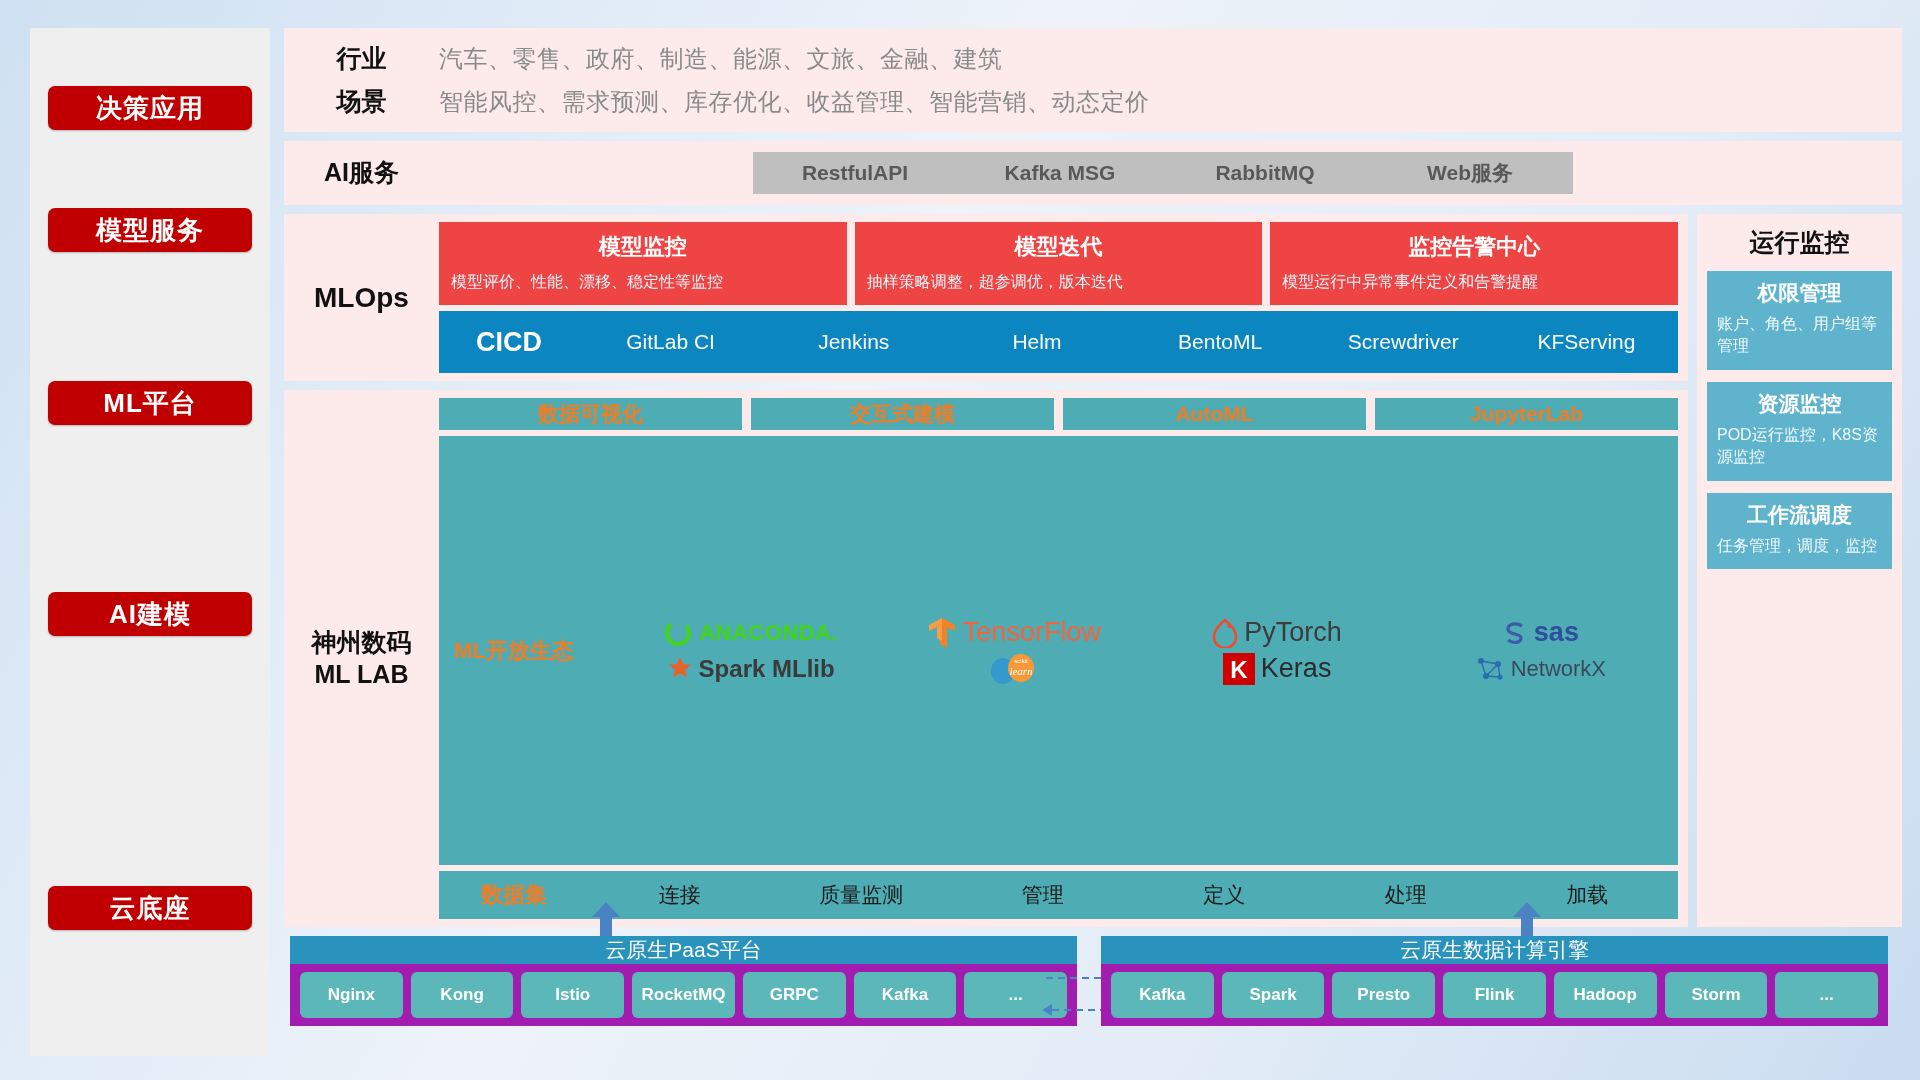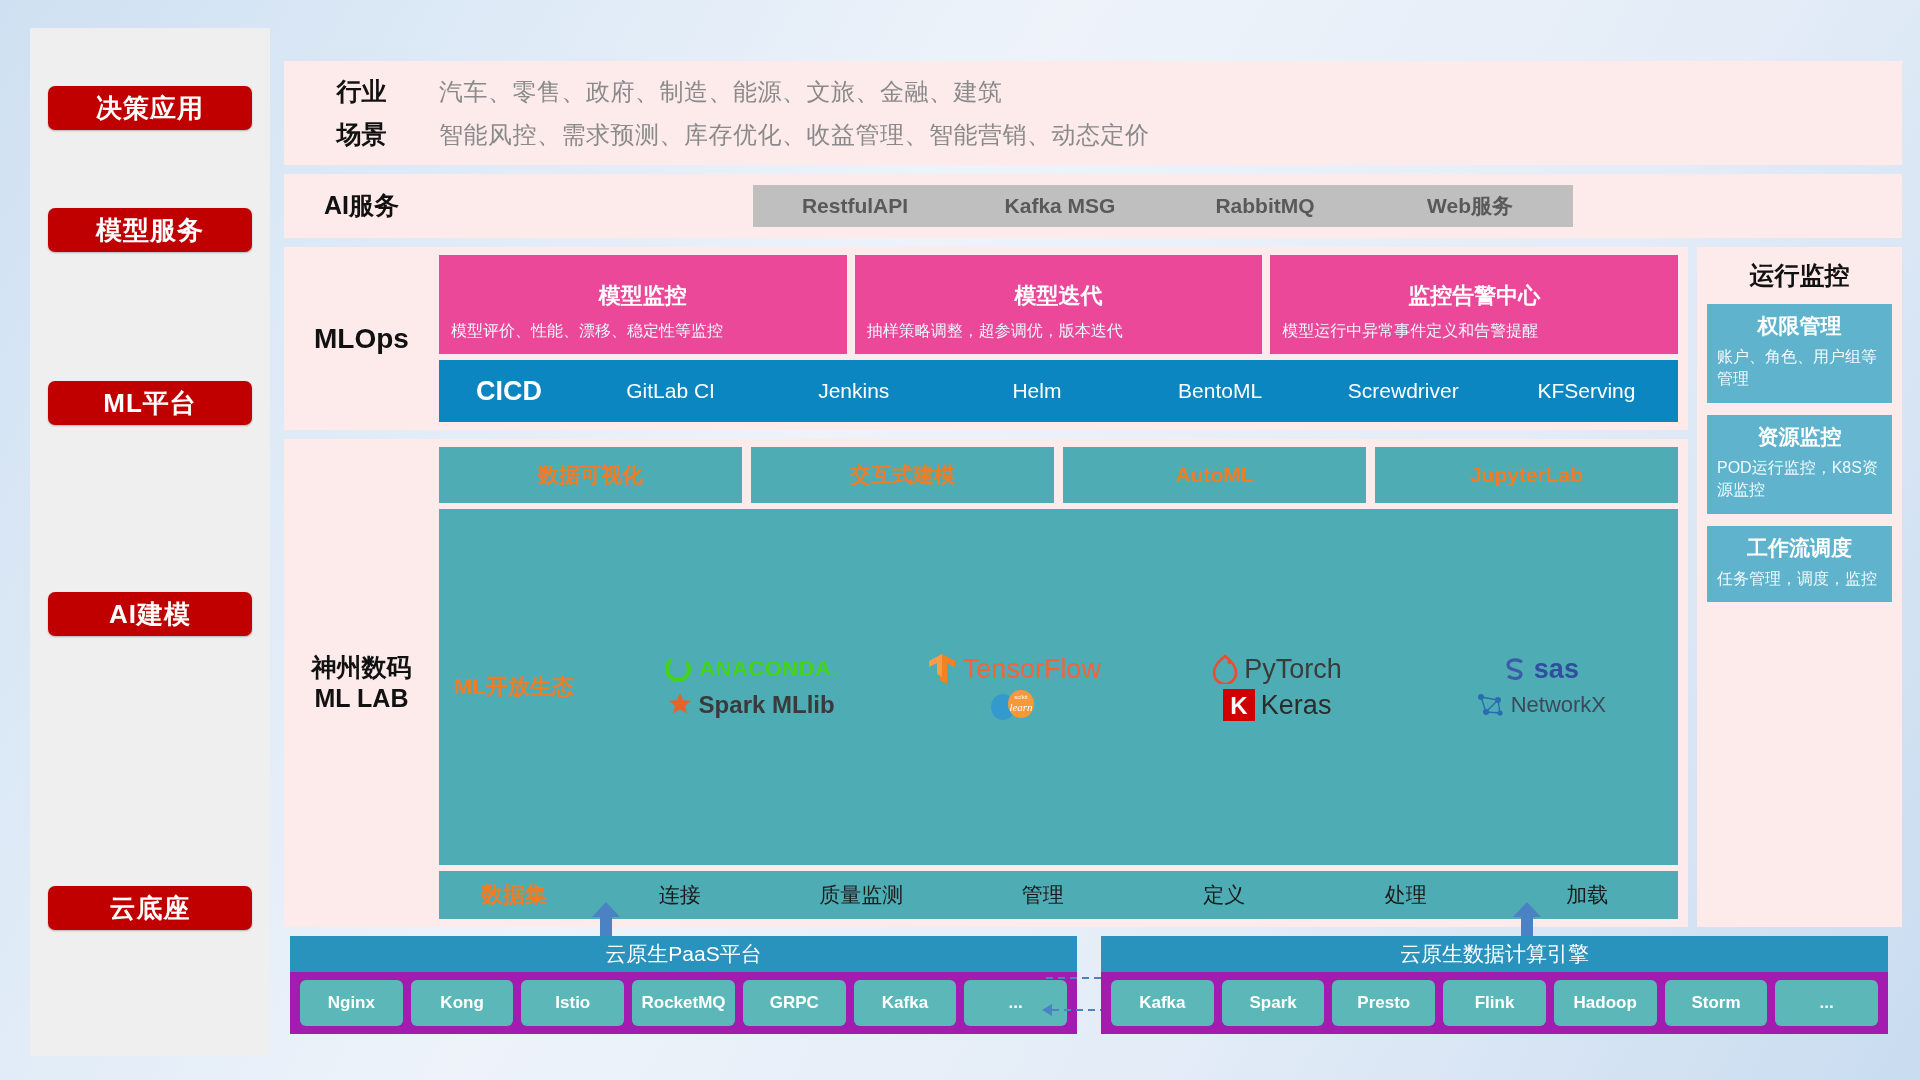--- a/index.html
+++ b/index.html
@@ -15,21 +15,21 @@
   .rail{width:240px;background:#efefef;border-radius:2px;position:relative;flex:none;}
   .pill{
     position:absolute;left:18px;right:18px;height:44px;border-radius:7px;
     background:#c00000;color:#fff;display:flex;align-items:center;justify-content:center;
     font-size:26px;font-weight:bold;letter-spacing:1px;
     box-shadow:0 1px 2px rgba(0,0,0,.25);
   }
   .pill.p1{top:58px}.pill.p2{top:180px}.pill.p3{top:353px}.pill.p4{top:564px}.pill.p5{top:858px}
 
   
-  .main{flex:1;display:flex;flex-direction:column;gap:9px;min-width:0;margin-top:33px;}
+  .main{flex:1;display:flex;flex-direction:column;gap:9px;min-width:0;}
   .band{background:#fdeaea;display:flex;align-items:center;}
   .rowlabel{font-size:25px;font-weight:bold;color:#111;flex:none;text-align:center;line-height:1.25;}
 
   
   .topband{padding:14px 0 14px 0;flex:none;}
   .topgrid{display:flex;flex-direction:column;gap:10px;width:100%;}
   .toprow{display:flex;align-items:center;}
   .toprow .k{width:155px;text-align:center;font-size:25px;font-weight:bold;color:#111;flex:none;}
   .toprow .v{font-size:24px;color:#8a8a8a;letter-spacing:.5px;}
 
@@ -41,37 +41,37 @@
           width:205px;height:42px;display:flex;align-items:center;justify-content:center;}
 
   
   .midwrap{display:flex;gap:9px;flex:1;min-height:0;}
   .midleft{display:flex;flex-direction:column;gap:9px;flex:1;min-width:0;}
 
   .mlops{flex:none;display:flex;align-items:center;background:#fdeaea;padding:8px 0;}
   .mlops .rowlabel{width:155px;font-size:28px;}
   .mlopsstack{flex:1;display:flex;flex-direction:column;gap:6px;padding-right:10px;}
   .mlopscards{display:flex;gap:8px;}
-  .card{background:#ec4899;color:#fff;flex:1;padding:26px 12px 12px;box-sizing:border-box;min-width:0;}
+  .card{background:#ef4444;color:#fff;flex:1;padding:10px 12px 12px;box-sizing:border-box;min-width:0;}
   .card h4{margin:0 0 8px;font-size:22px;font-weight:bold;text-align:center;}
   .card p{margin:0;font-size:16px;line-height:1.45;color:#eaf6fc;}
   .cicd{background:#0c86c0;display:flex;align-items:center;height:62px;overflow:hidden;}
   .cicd .lead{color:#fff;font-size:27px;font-weight:bold;width:140px;text-align:center;flex:none;}
   .cicd .items{display:flex;flex:1;min-width:0;}
   .cicd .items span{
     color:#fff;font-size:21px;flex:1;text-align:center;min-width:0;
     line-height:1.15;padding:0 4px;box-sizing:border-box;word-break:break-all;
   }
 
   
   .modeling{flex:1;display:flex;align-items:center;background:#fdeaea;padding:8px 0;min-height:0;}
   .modeling .rowlabel{width:155px;font-size:25px;}
   .modelstack{flex:1;display:flex;flex-direction:column;gap:6px;padding-right:10px;height:100%;}
   .toolrow{display:flex;gap:9px;flex:none;}
-  .tool{background:#4eadb4;color:#f07d23;font-weight:bold;font-size:21px;flex:1;height:56px;
+  .tool{background:#4eadb4;color:#f07d23;font-weight:bold;font-size:21px;flex:1;height:32px;
         display:flex;align-items:center;justify-content:center;}
   .eco{background:#4eadb4;flex:1;display:flex;align-items:center;min-height:0;padding:4px 0;gap:32px;}
   .ecolabel{color:#f07d23;font-weight:bold;font-size:22px;width:150px;text-align:center;flex:none;}
   .logos{flex:1;display:grid;grid-template-columns:repeat(4,1fr);grid-template-rows:1fr 1fr;
          align-items:center;justify-items:center;gap:2px 4px;padding-right:8px;}
   .logo{display:flex;align-items:center;gap:6px;}
   .logo .txt{font-size:25px;}
   .datarow{background:#4eadb4;height:48px;display:flex;align-items:center;flex:none;}
   .datarow .lead{color:#f07d23;font-weight:bold;font-size:22px;width:150px;text-align:center;flex:none;}
   .datarow .items{flex:1;display:flex;}
@@ -85,21 +85,21 @@
   .rbcard h5{margin:0 0 6px;text-align:center;color:#fff;font-size:21px;font-weight:bold;}
   .rbcard p{margin:0;color:#f0fbff;font-size:16px;line-height:1.4;}
 
   
   .bottom{flex:none;display:flex;align-items:flex-start;gap:0;position:relative;height:120px;}
   .botcol{flex:none;position:relative;}
   .botcol.left{width:calc(50% - 22px);margin-left:6px;}
   .botcol.right{width:calc(50% - 22px);margin-left:auto;margin-right:14px;}
   .arrowup{position:absolute;top:-34px;width:34px;height:34px;}
   .arrowup svg{display:block}
-  .bartitle{background:#2a93bd;color:#fff;font-size:21px;height:36px;
+  .bartitle{background:#2a93bd;color:#fff;font-size:21px;height:28px;
             display:flex;align-items:center;justify-content:center;}
   .chips{background:#a21caf;display:flex;gap:8px;padding:8px 10px;}
   .chip{background:#5cb8b8;color:#fff;border-radius:6px;flex:1;height:46px;
         display:flex;align-items:center;justify-content:center;font-size:17px;font-weight:bold;
         text-align:center;line-height:1.1;padding:0 3px;box-sizing:border-box;}
   .connector{position:absolute;left:50%;transform:translateX(-50%);top:22px;width:110px;height:70px;}
 </style>
 </head>
 <body>
 

